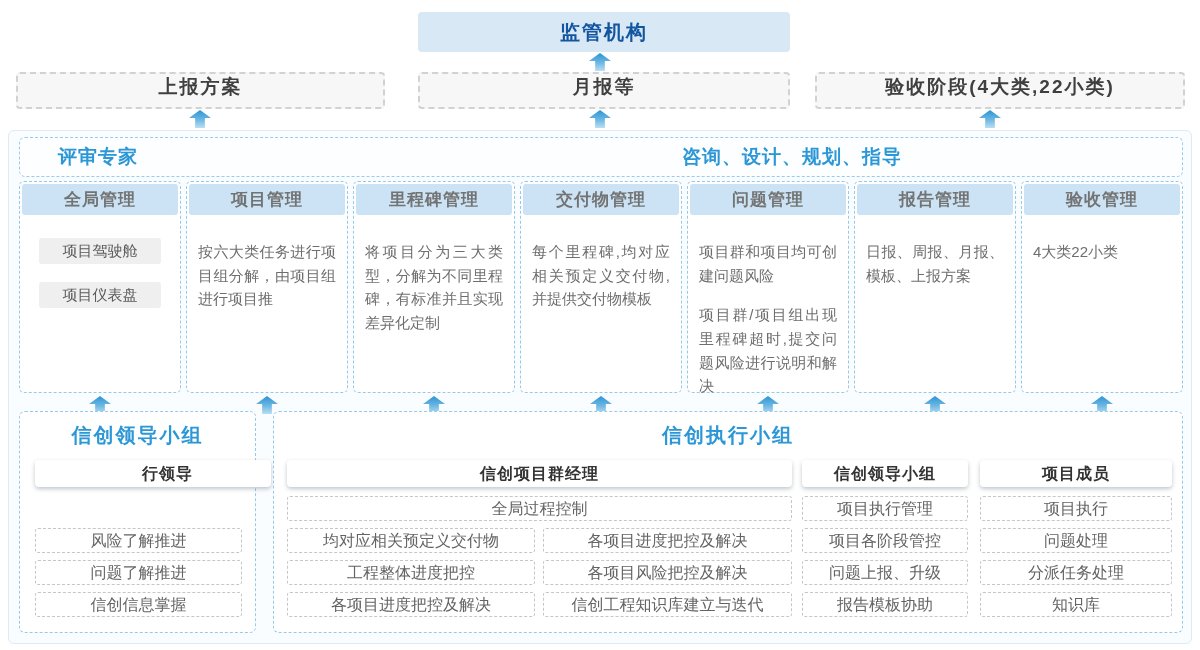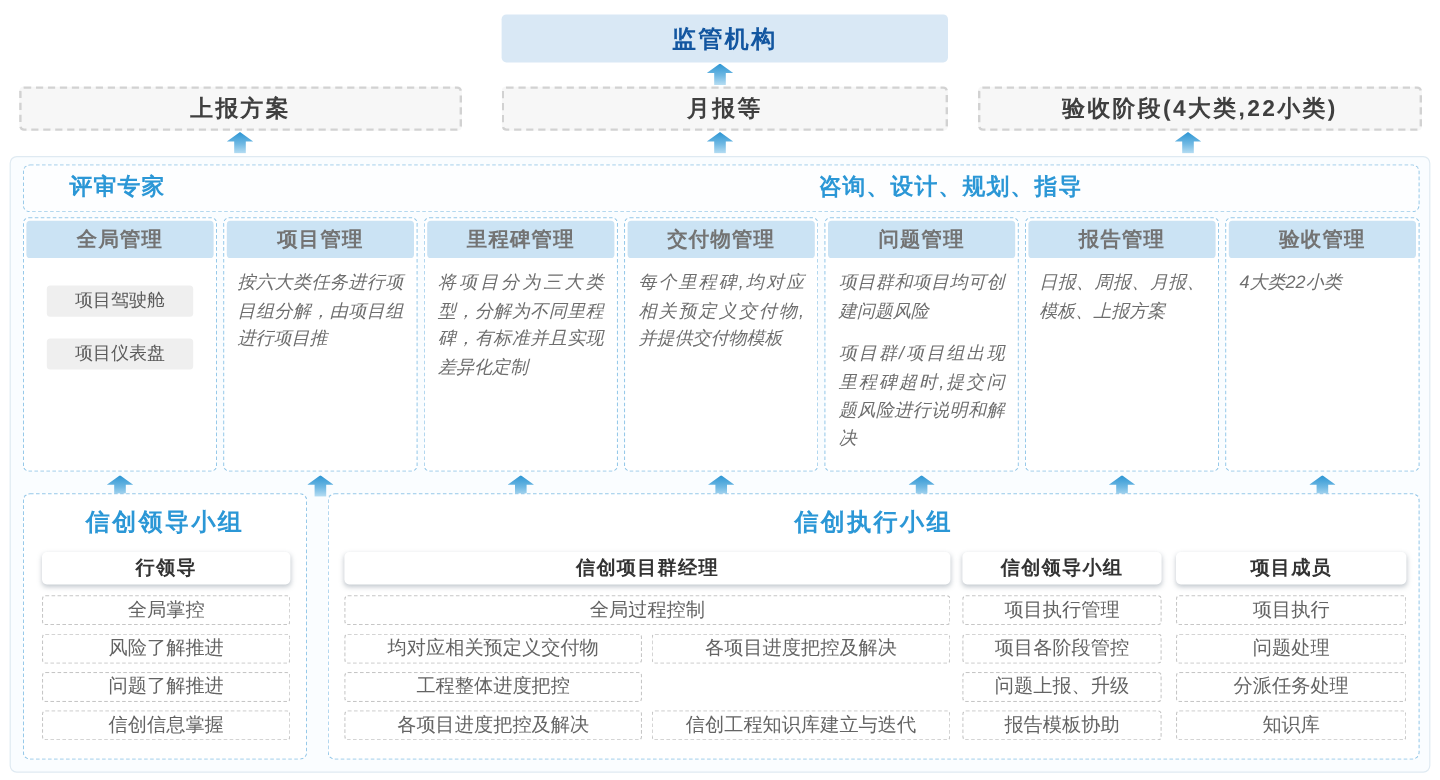--- a/index.html
+++ b/index.html
@@ -6,21 +6,21 @@
   body{width:1200px;height:650px;position:relative;overflow:hidden;
        font-family:"Liberation Sans","DejaVu Sans",sans-serif;}
   .canvas{position:absolute;left:0;top:0;width:1200px;height:572px;background:#ffffff;}
 
   
   .reg-box{position:absolute;left:418px;top:12px;width:372px;height:40px;
     background:#d9e8f5;border-radius:4px;display:flex;align-items:center;justify-content:center;
     font-size:20px;font-weight:bold;color:#1356a0;letter-spacing:2px;}
   .report-box{position:absolute;top:72px;height:37px;background:#f7f7f7;
     border:2px dashed #d2d2d2;border-radius:4px;box-sizing:border-box;
-    display:flex;align-items:center;justify-content:center;
+    display:flex;align-items:flex-start;justify-content:center;
     font-size:19px;font-weight:bold;color:#3f3f3f;letter-spacing:2px;}
   #report-0{left:16px;width:369px;}
   #report-1{left:418px;width:372px;}
   #report-2{left:815px;width:370px;}
 
   
   .arrow{position:absolute;width:22px;height:18px;
     background:linear-gradient(180deg,#2b95d3 0%,#6fb8e3 55%,#b8def3 100%);
     clip-path:polygon(50% 0,100% 44%,72% 44%,72% 100%,28% 100%,28% 44%,0 44%);}
 
@@ -35,21 +35,21 @@
   .advisor-right{position:absolute;left:572px;top:0;width:400px;height:38px;line-height:38px;
     text-align:center;font-size:19px;font-weight:bold;color:#2b97d6;letter-spacing:1px;}
 
   
   .cols{position:absolute;left:10px;top:50px;width:1164px;height:212px;display:flex;gap:5px;}
   .col{flex:1;box-sizing:border-box;border:1px dashed #97c9e9;border-radius:5px;
     background:#ffffff;padding:2px;}
   .col-h{background:#cbe3f4;border-radius:3px;height:31px;line-height:31px;text-align:center;
     font-weight:bold;font-size:17px;color:#737373;letter-spacing:1px;}
   .col-b{padding:9px 9px;font-size:15px;color:#6e6e6e;text-align:justify;line-height:1.58;}
-  .col-b p{margin:0 0 12px 0;font-style:italic;}
+  .col-b p{margin:16px 0 12px 0;}
   .chip{width:122px;height:26px;line-height:26px;margin:14px auto 0;background:#efefef;
     border-radius:3px;text-align:center;font-size:15px;color:#5a5a5a;}
 
   
   .group{position:absolute;top:280px;height:222px;box-sizing:border-box;
     border:1px dashed #97c9e9;border-radius:6px;background:#ffffff;}
   #group-leader{left:10px;width:237px;}
   #group-exec{left:264px;width:910px;}
   .group-title{position:absolute;top:10px;left:0;width:100%;text-align:center;
     font-size:20px;font-weight:bold;color:#2b97d6;letter-spacing:2px;}
@@ -150,36 +150,36 @@
     <div class="arrow" style="left:80px;top:265px;"></div>
     <div class="arrow" style="left:247px;top:265px;"></div>
     <div class="arrow" style="left:414px;top:265px;"></div>
     <div class="arrow" style="left:581px;top:265px;"></div>
     <div class="arrow" style="left:748px;top:265px;"></div>
     <div class="arrow" style="left:915px;top:265px;"></div>
     <div class="arrow" style="left:1082px;top:265px;"></div>
 
     <div class="group" id="group-leader">
       <div class="group-title">信创领导小组</div>
-      <div class="role-box" style="left:15px;width:207px;">行领导</div>
-      <div class="ditem r1" style="left:15px;width:207px;">全局掌控</div>
+      <div class="role-box" style="left:15px;width:207px;padding-left:29px;">行领导</div>
       <div class="ditem r2" style="left:15px;width:207px;">风险了解推进</div>
       <div class="ditem r3" style="left:15px;width:207px;">问题了解推进</div>
       <div class="ditem r4" style="left:15px;width:207px;">信创信息掌握</div>
     </div>
 
     <div class="group" id="group-exec">
       <div class="group-title">信创执行小组</div>
 
       <div class="role-box" style="left:13px;width:505px;">信创项目群经理</div>
       <div class="ditem r1" style="left:13px;width:505px;">全局过程控制</div>
       <div class="ditem r2" style="left:13px;width:248px;">均对应相关预定义交付物</div>
       <div class="ditem r3" style="left:13px;width:248px;">工程整体进度把控</div>
       <div class="ditem r4" style="left:13px;width:248px;">各项目进度把控及解决</div>
       <div class="ditem r2" style="left:269px;width:249px;">各项目进度把控及解决</div>
+      <div class="ditem r3" style="left:269px;width:249px;">各项目风险把控及解决</div>
       <div class="ditem r4" style="left:269px;width:249px;">信创工程知识库建立与迭代</div>
 
       <div class="role-box" style="left:528px;width:166px;">信创领导小组</div>
       <div class="ditem r1" style="left:528px;width:166px;">项目执行管理</div>
       <div class="ditem r2" style="left:528px;width:166px;">项目各阶段管控</div>
       <div class="ditem r3" style="left:528px;width:166px;">问题上报、升级</div>
       <div class="ditem r4" style="left:528px;width:166px;">报告模板协助</div>
 
       <div class="role-box" style="left:706px;width:192px;">项目成员</div>
       <div class="ditem r1" style="left:706px;width:192px;">项目执行</div>

